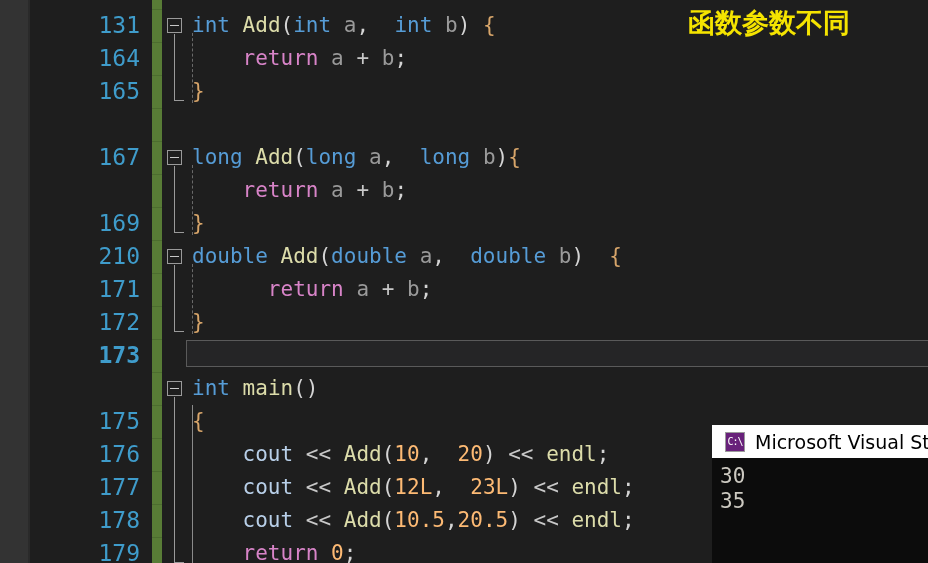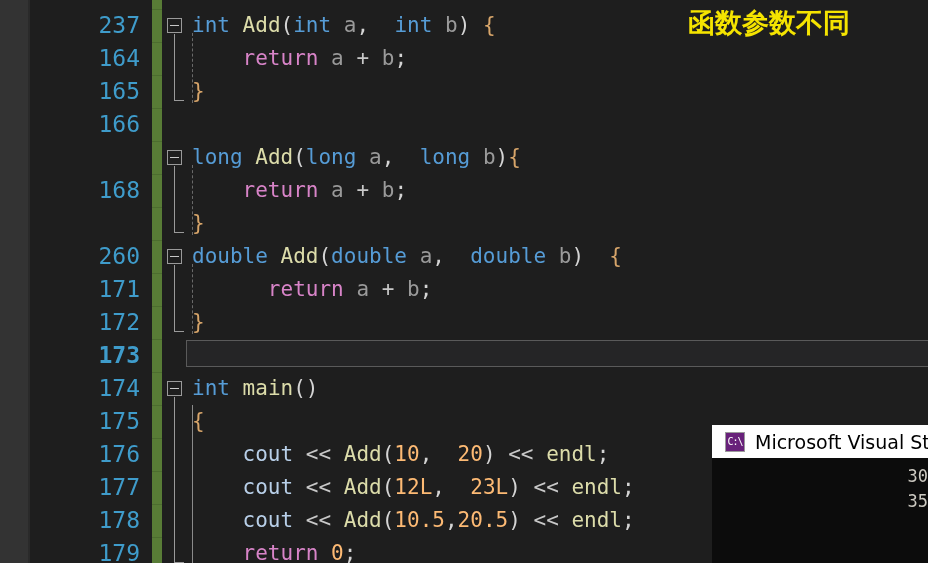--- a/index.html
+++ b/index.html
@@ -191,47 +191,45 @@
   }
   .console-body {
     position: absolute;
     left: 0; top: 33px;
     right: 0; bottom: 0;
     padding: 6px 0 0 8px;
     box-sizing: border-box;
   }
   .console-line {
     color: #ccc9c1;
-    font-size: 17px;
+    font-size: 21px;
     line-height: 25px;
     font-family: "DejaVu Sans Mono", monospace;
     white-space: pre;
-    text-align: right;
   }
 </style>
 </head>
 <body>
 
 <div id="screen">
 
   <div class="left-strip"></div>
   <div class="left-strip-edge"></div>
 
   <div class="gutter" id="gutter">
       <div class="lnum" style="top: -24px;">162</div>
-      <div class="lnum" style="top: 9px;">237</div>
+      <div class="lnum" style="top: 9px;">131</div>
       <div class="lnum" style="top: 42px;">164</div>
       <div class="lnum" style="top: 75px;">165</div>
-      <div class="lnum" style="top: 108px;">166</div>
-      <div class="lnum" style="top: 174px;">168</div>
-      <div class="lnum" style="top: 240px;">260</div>
+      <div class="lnum" style="top: 141px;">167</div>
+      <div class="lnum" style="top: 207px;">169</div>
+      <div class="lnum" style="top: 240px;">210</div>
       <div class="lnum" style="top: 273px;">171</div>
       <div class="lnum" style="top: 306px;">172</div>
       <div class="lnum" style="top: 339px; font-weight: bold;">173</div>
-      <div class="lnum" style="top: 372px;">174</div>
       <div class="lnum" style="top: 405px;">175</div>
       <div class="lnum" style="top: 438px;">176</div>
       <div class="lnum" style="top: 471px;">177</div>
       <div class="lnum" style="top: 504px;">178</div>
       <div class="lnum" style="top: 537px;">179</div>
     </div>
 
   <div class="change-bar" id="change-bar" style="top: 0px; height: 563px;">
       <div class="seg-div" style="top: 9px;"></div>
       <div class="seg-div" style="top: 42px;"></div>

